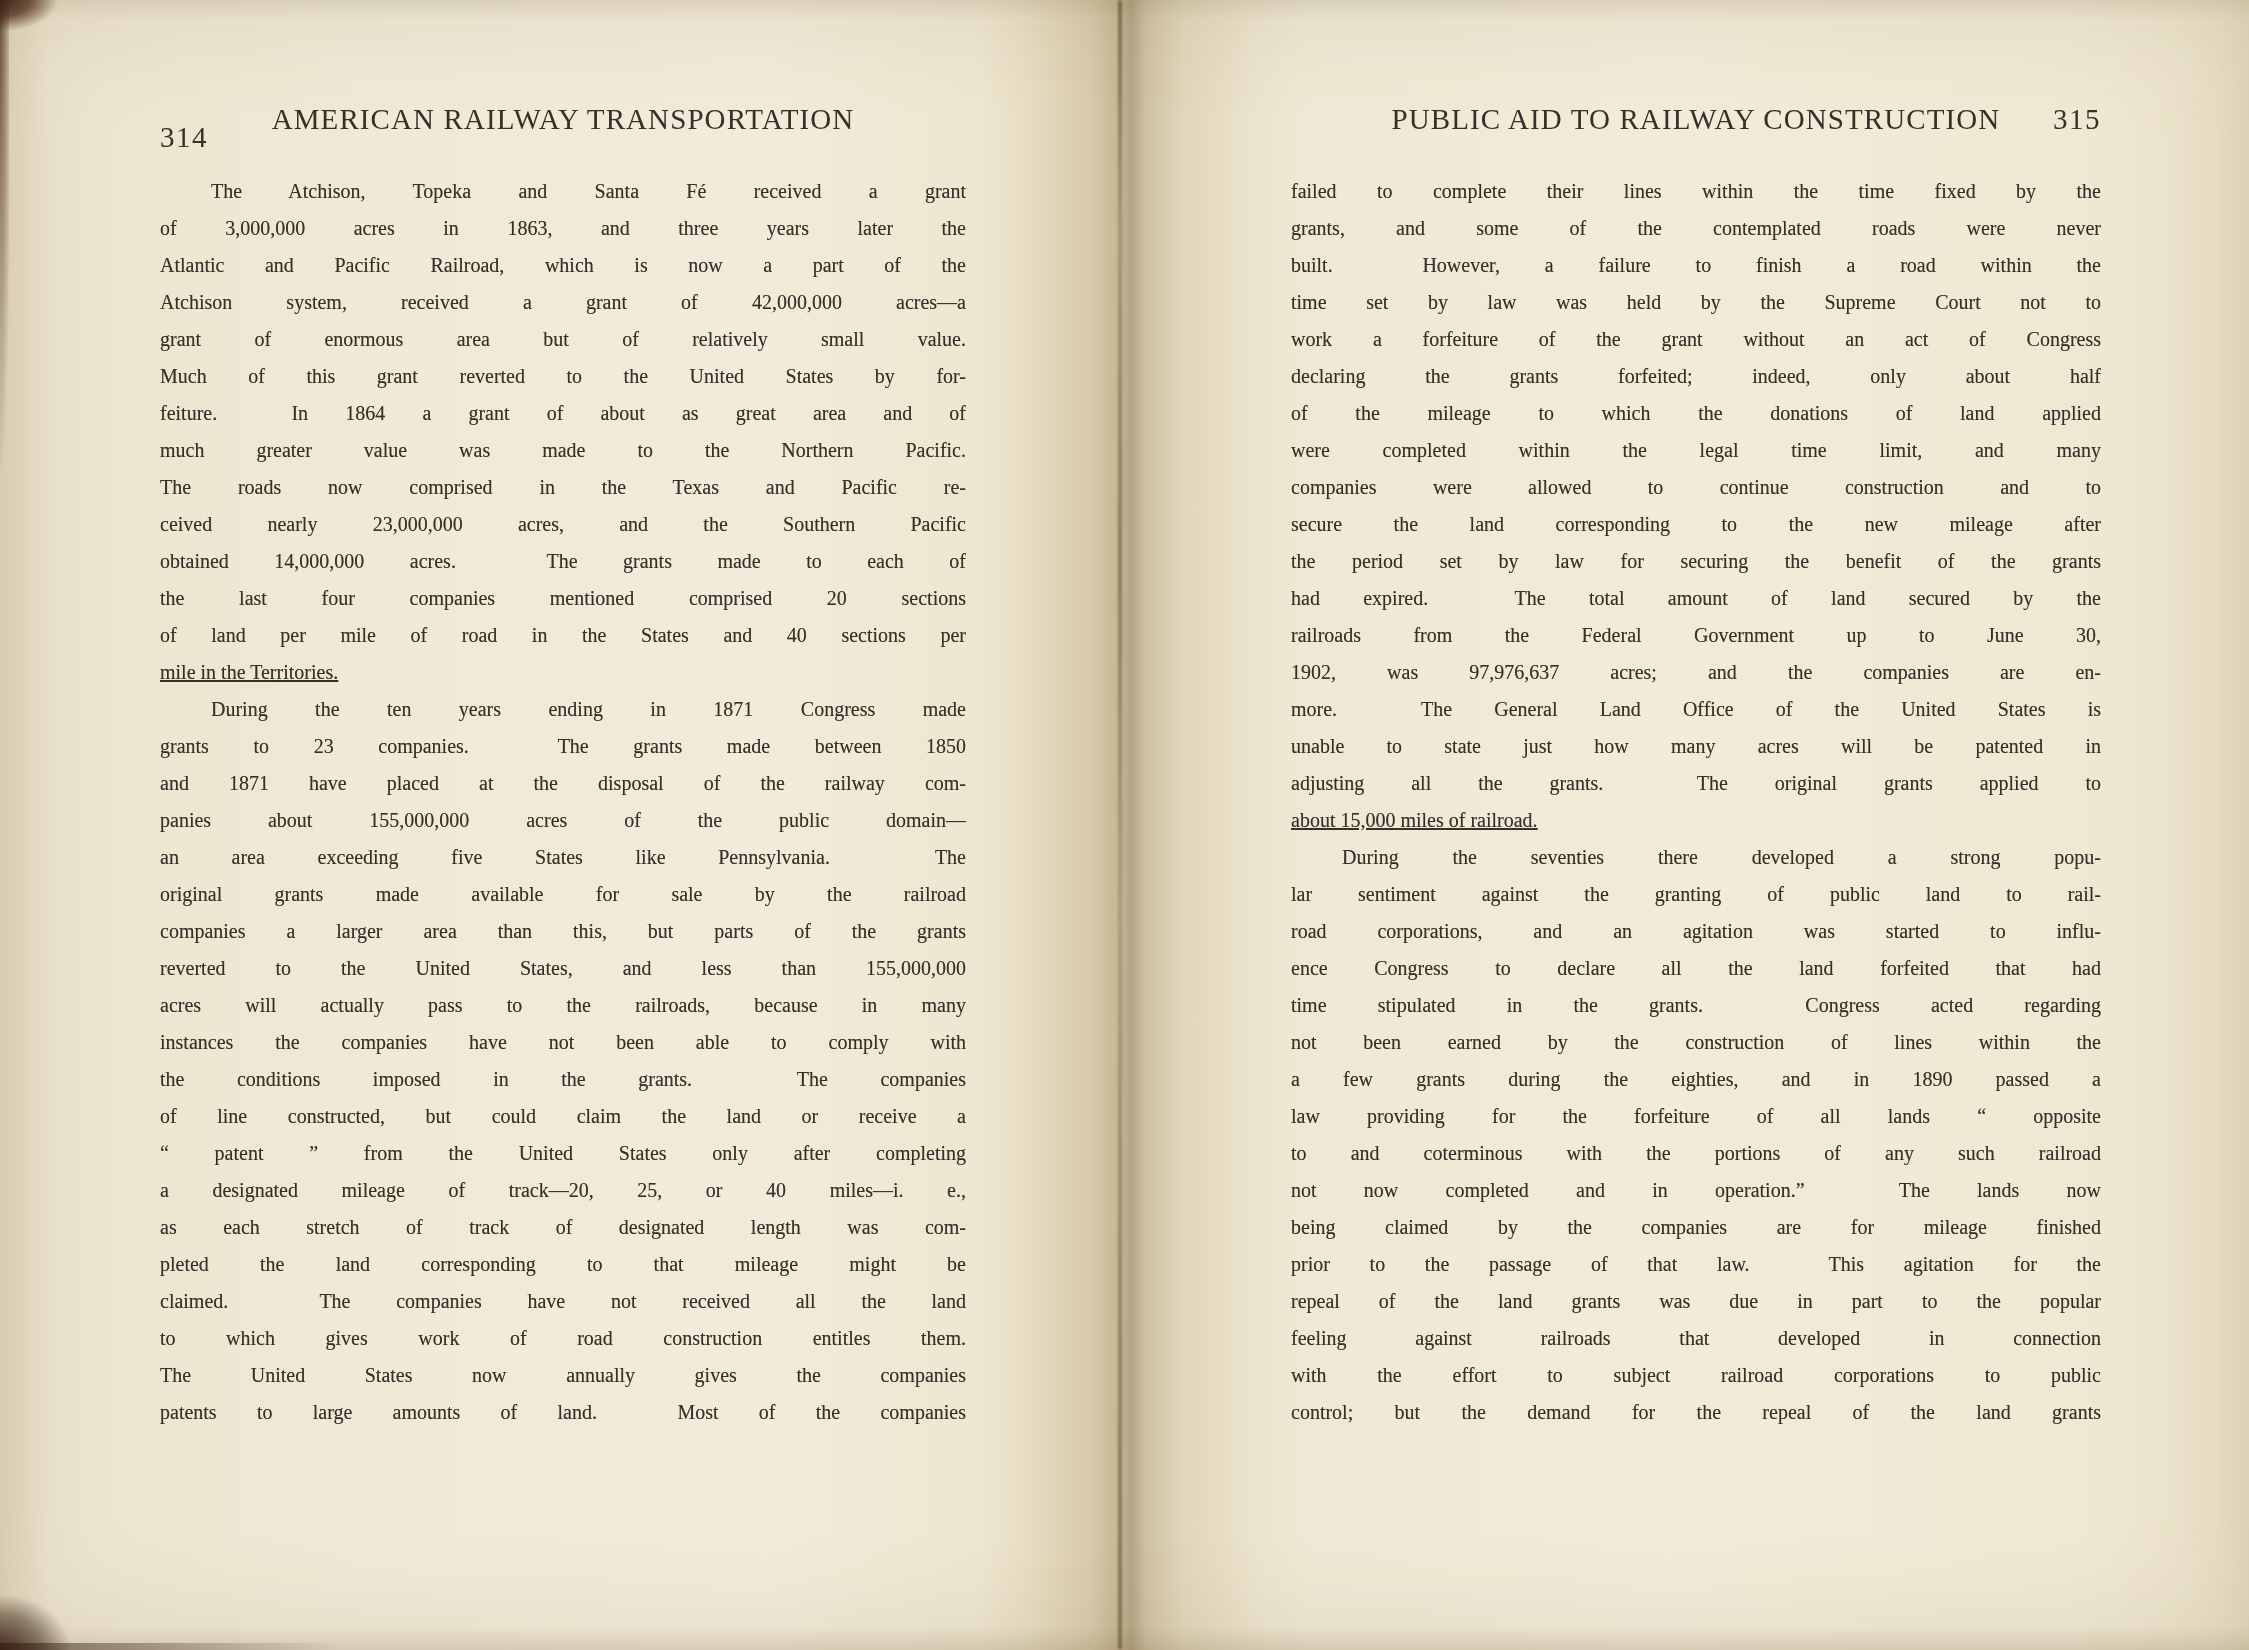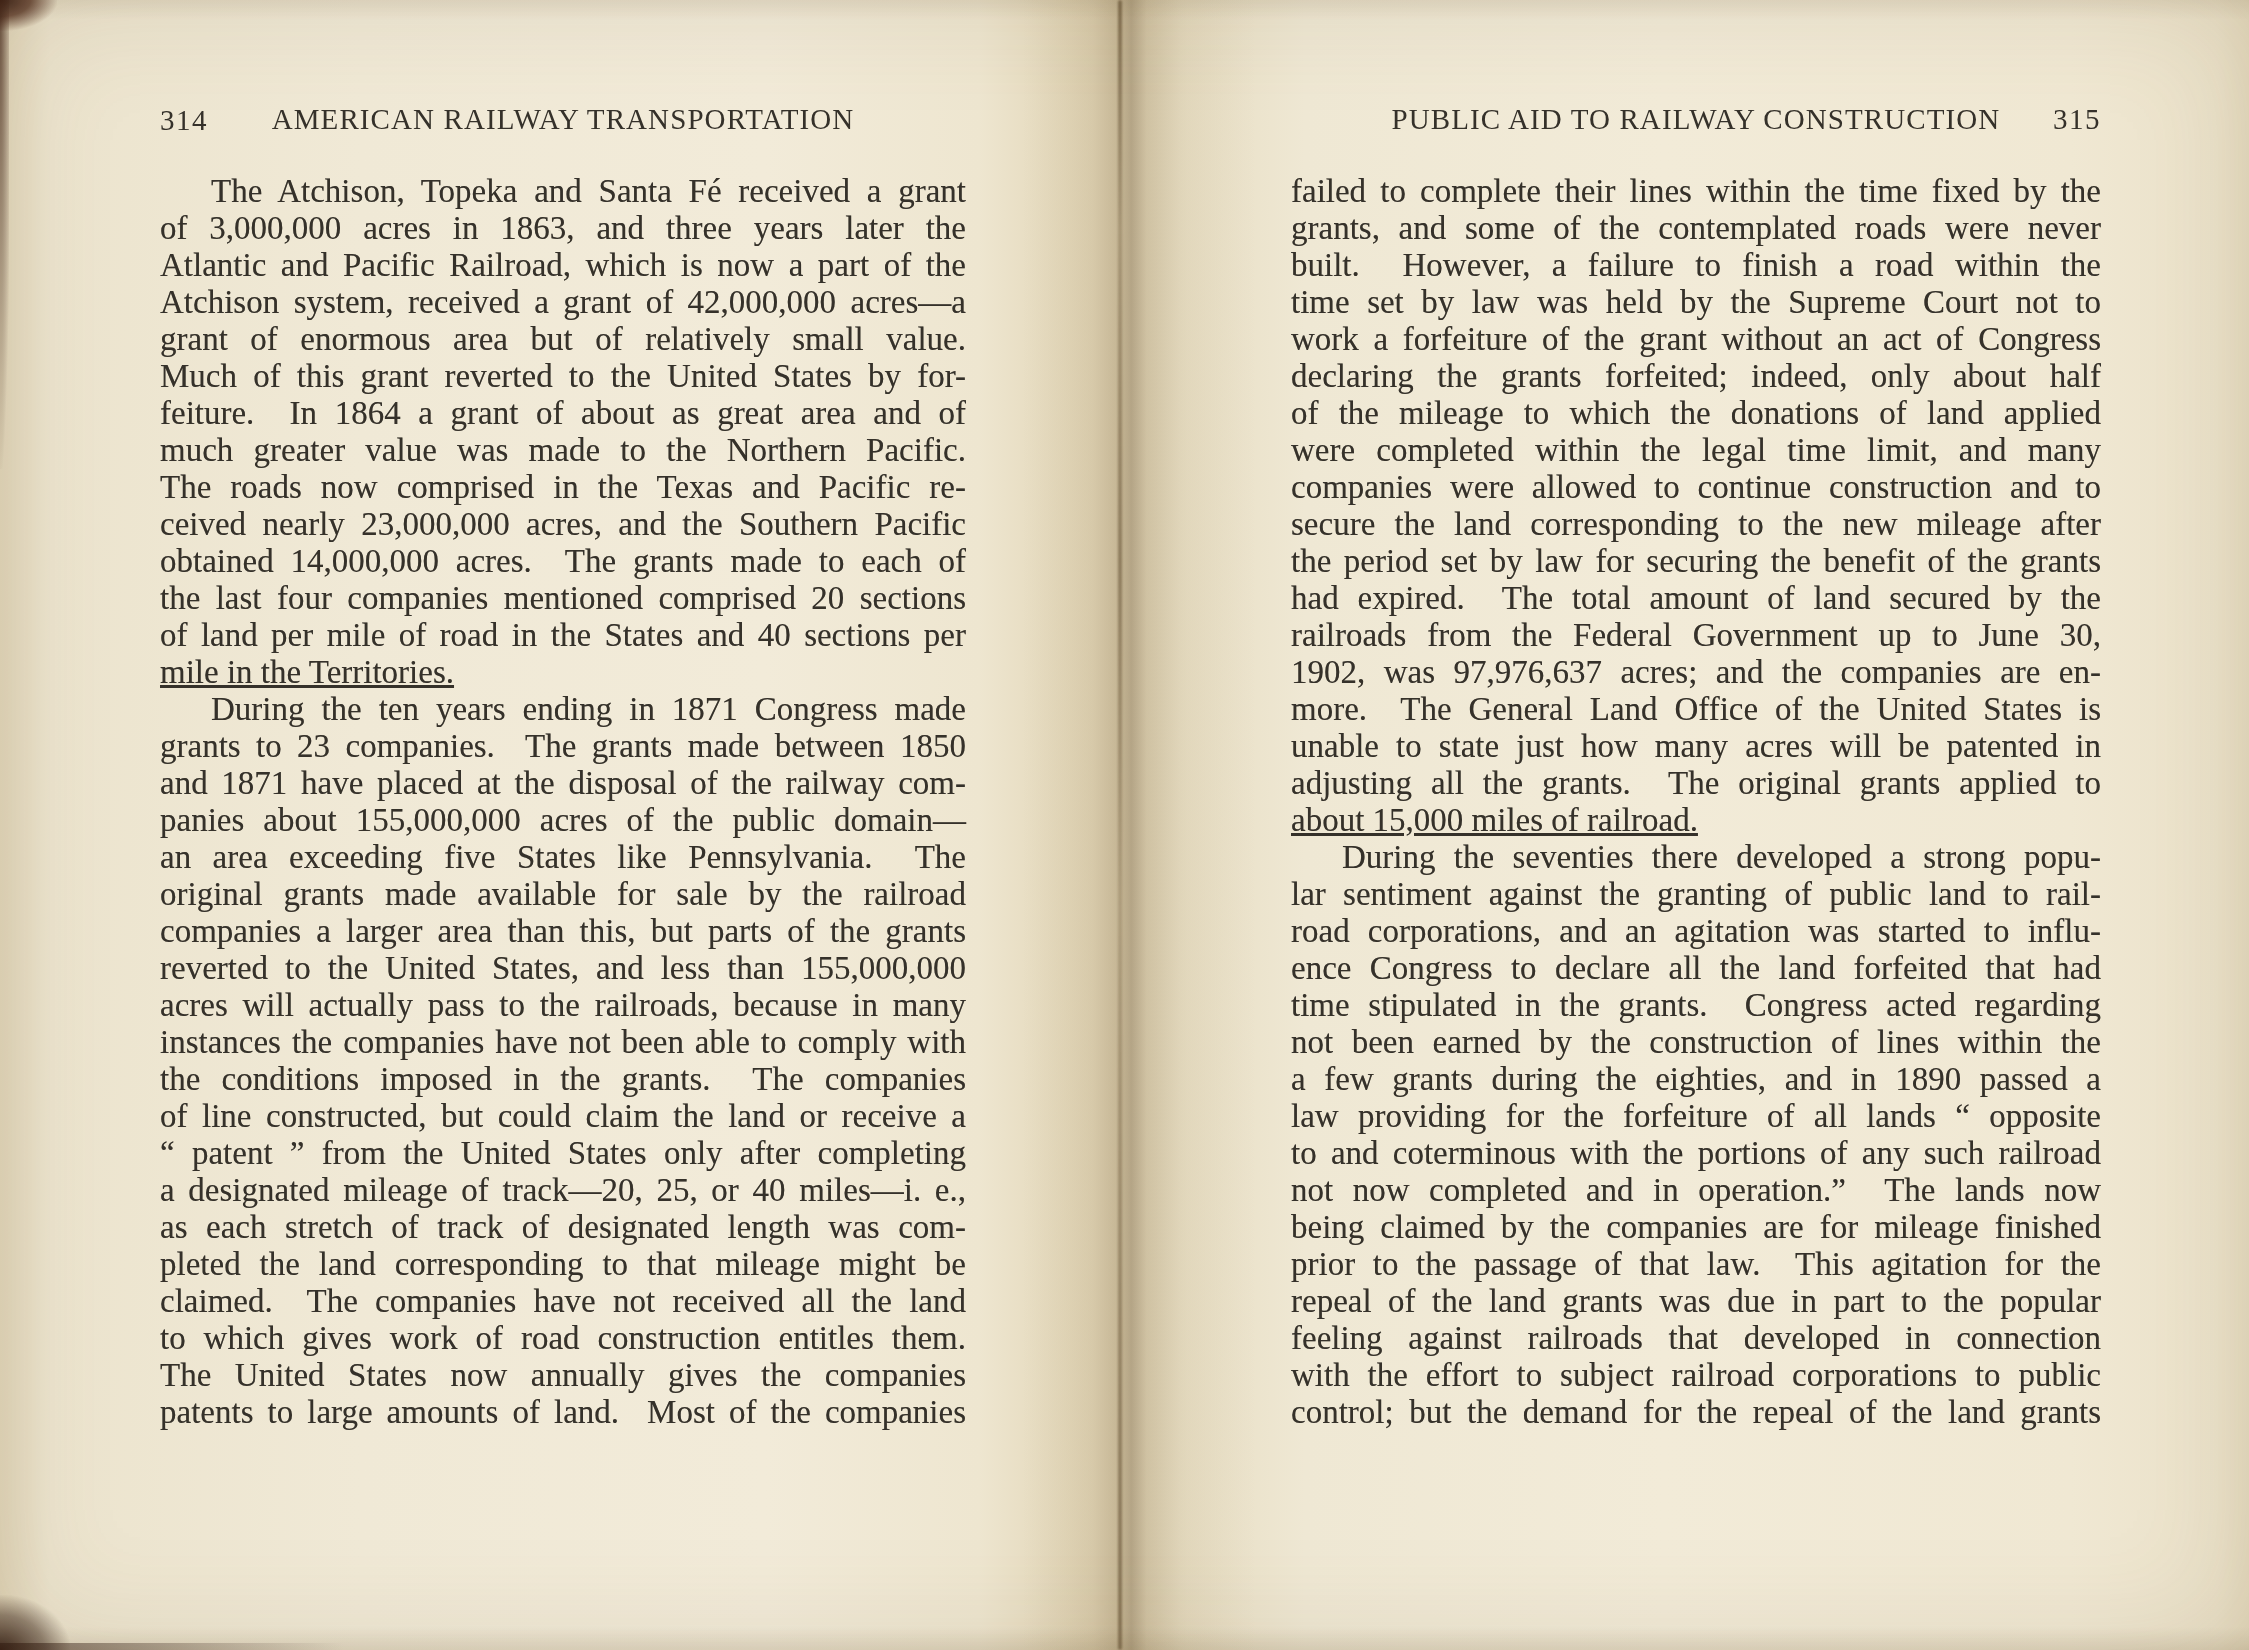--- a/index.html
+++ b/index.html
@@ -27,25 +27,25 @@
   .page-left{left:160px;width:806px;}
   .page-right{left:1291px;width:810px;}
   .running-head{
     position:relative;height:38px;
     font-size:29px;line-height:32px;letter-spacing:1.1px;
     white-space:nowrap;
   }
   .running-head .title{
     position:absolute;left:50%;transform:translateX(-50%);top:0;
   }
-  .running-head .pagenum-left{position:absolute;left:0;top:1px;letter-spacing:1.5px;}
+  .running-head .pagenum-left{position:absolute;left:0;top:18px;letter-spacing:1.5px;}
   .running-head .pagenum-right{position:absolute;right:0;top:0;letter-spacing:1.5px;}
   .page-body{
     position:absolute;top:70px;left:0;right:0;
-    font-size:33px;line-height:37px;
+    font-size:20px;line-height:37px;
   }
   .line{
     text-align:justify;
     text-align-last:justify;
     height:37px;
     white-space:normal;
     text-shadow:0 0 0.5px rgba(53,49,42,0.45);
   }
   .line.indent{text-indent:51px;}
   .line.paraend{text-align-last:left;text-decoration:underline;}

